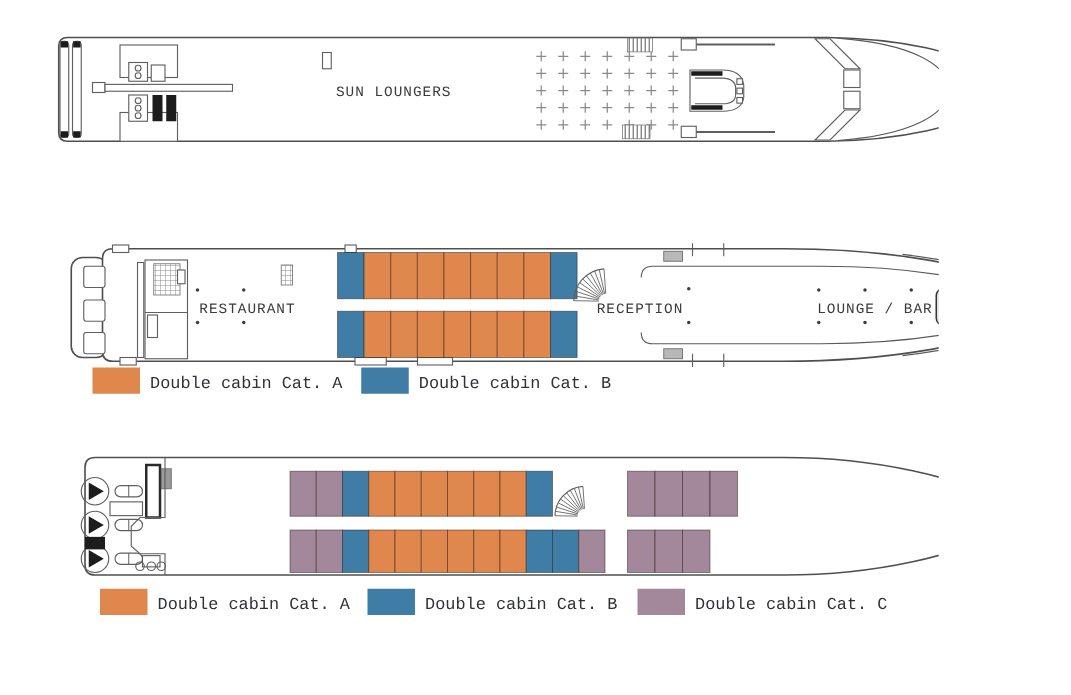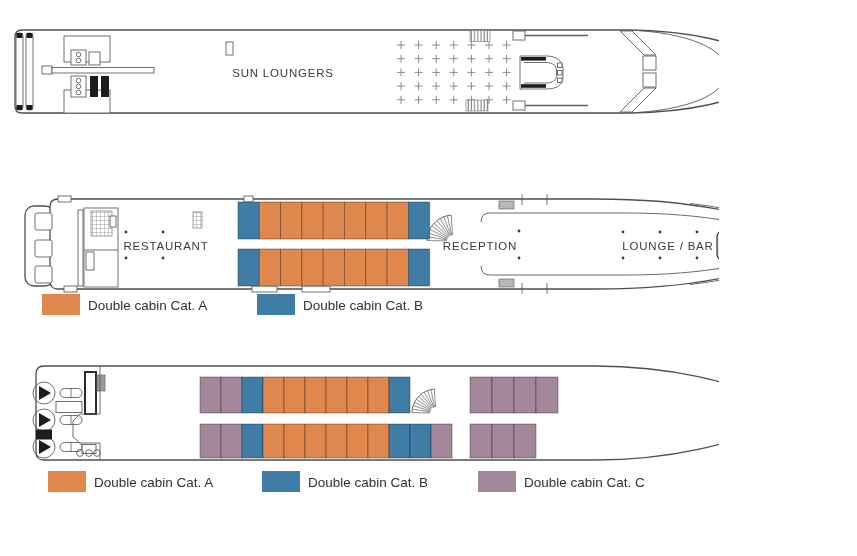--- a/index.html
+++ b/index.html
@@ -1,17 +1,17 @@
 <!DOCTYPE html>
 <html><head>
 <meta charset="utf-8">
 <style>
   html,body{margin:0;padding:0;background:#ffffff;}
   .canvas{position:relative;width:719px;height:556px;background:#fff;overflow:hidden;
-          font-family:Liberation Sans, sans-serif;}
+          font-family:Liberation Mono, monospace;margin-left:32px;}
   svg{display:block;}
   .hull{fill:#ffffff;stroke:#4f4f4f;stroke-width:1.3;}
   .inner{fill:none;stroke:#5a5a5a;stroke-width:0.9;}
   .fine{fill:#ffffff;stroke:#5f5f5f;stroke-width:0.9;}
   .fineline{fill:none;stroke:#5f5f5f;stroke-width:0.9;}
   .blackfill{fill:#1c1c1c;stroke:none;}
   .grayfill{fill:#b8b8b8;stroke:#6a6a6a;stroke-width:0.7;}
   .deck-label{font-size:11.5px;fill:#3a3a3a;letter-spacing:0.8px;font-weight:500;}
   .legend-label{font-size:13.5px;fill:#2e3135;font-weight:500;}
   .dot{fill:#3d3d3d;stroke:none;}

